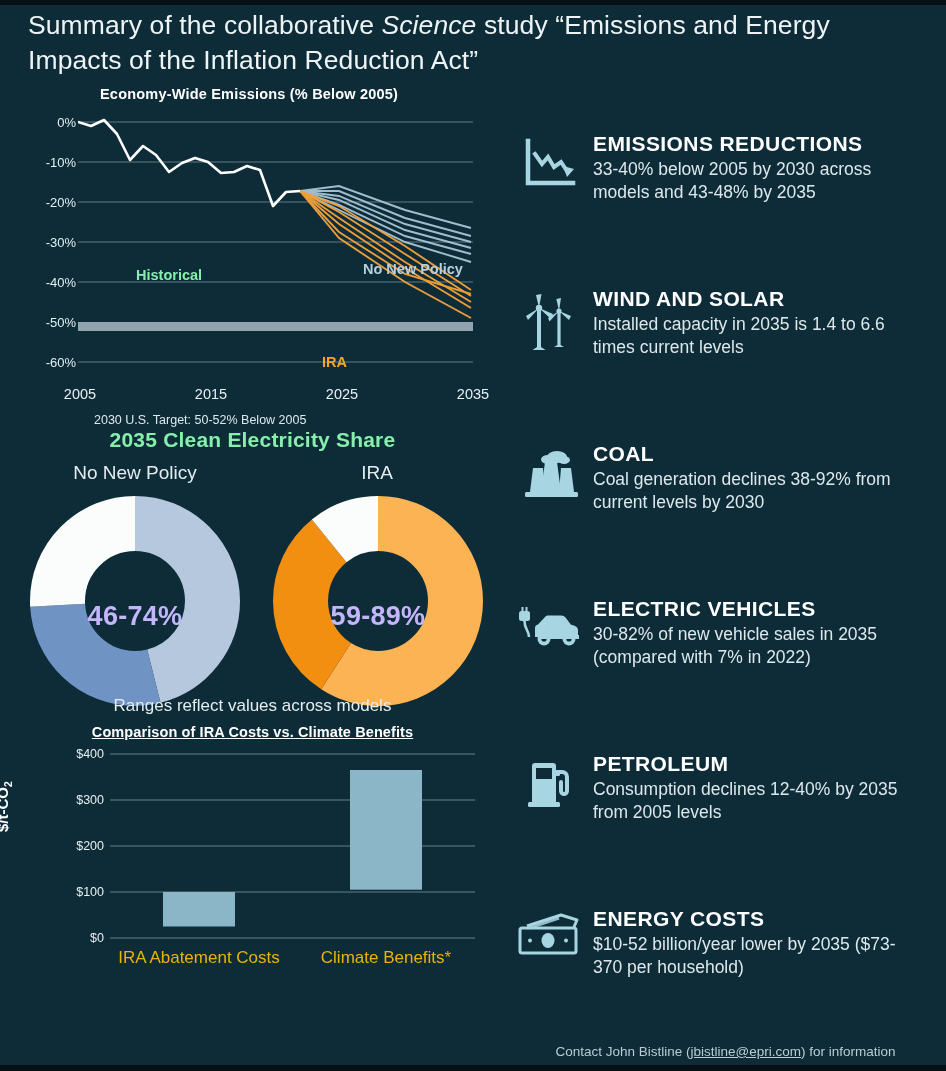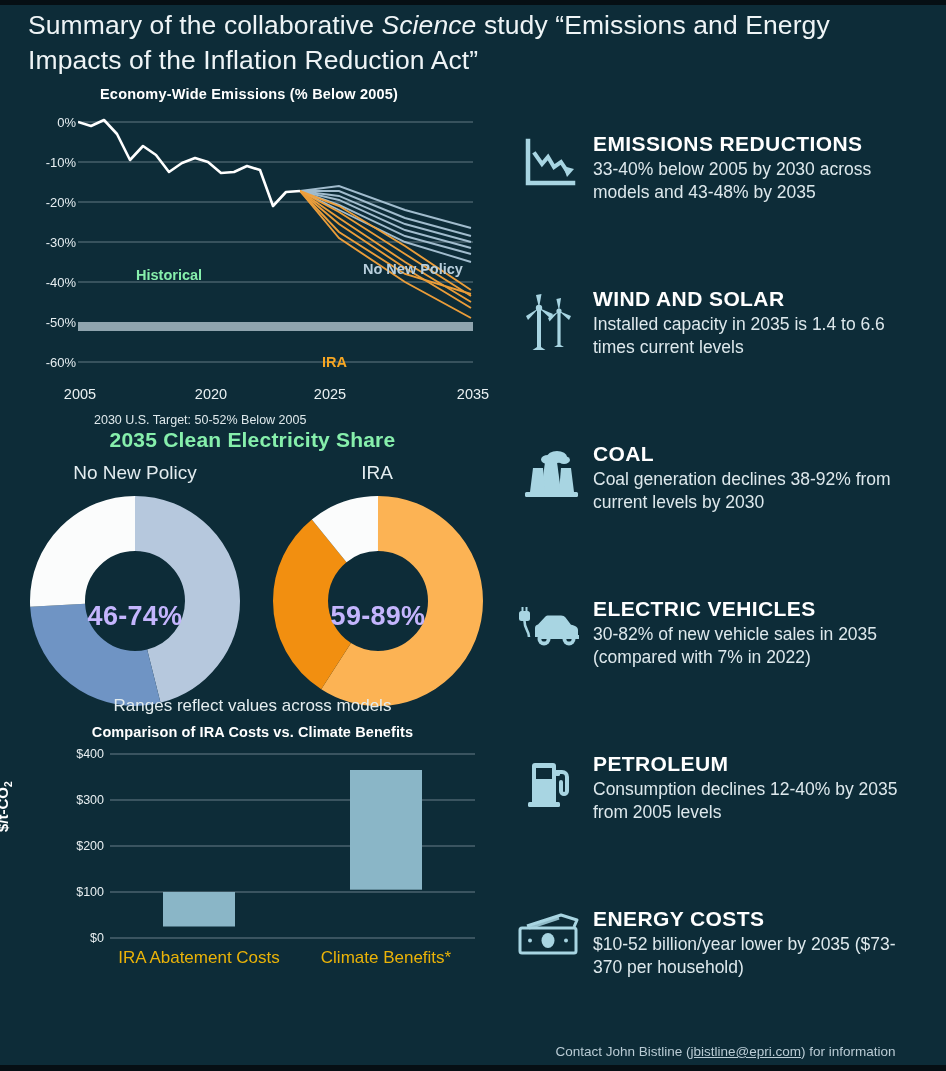--- a/index.html
+++ b/index.html
@@ -80,21 +80,21 @@
   .donut-center-text.r { left: 268px; }
   .donut-foot {
     position: absolute; left: 0; right: 0; top: 268px; text-align: center;
     font-size: 17px; color: #e4edef;
   }
 
   
   .bar-sec { position: relative; width: 505px; height: 320px; margin-top: -4px; }
   .bar-title {
     position: absolute; left: 0; right: 0; top: 0; text-align: center;
-    font-size: 14.5px; font-weight: bold; color: #ffffff; letter-spacing: .1px;
+    font-size: 14.5px; font-weight: bold; color: #ffffff; letter-spacing: .1px; text-decoration: underline;
   }
   .bar-plot { position: absolute; left: 110px; top: 28px; width: 365px; height: 190px; }
   .bar-ylabels { position: absolute; left: 42px; top: 28px; width: 62px; height: 190px; }
   .bar-ylabels span {
     position: absolute; right: 0; font-size: 12.5px; color: #e8eff1;
     transform: translateY(-50%); white-space: nowrap;
   }
   .bar-axis-title {
     position: absolute; left: -6px; top: 108px;
     transform: rotate(-90deg); transform-origin: left top;
@@ -196,22 +196,22 @@
         </svg>
       </div>
 
       <div class="lc-anno anno-hist">Historical</div>
       <div class="lc-anno anno-nnp">No New Policy</div>
       <div class="lc-anno anno-ira">IRA</div>
       <div class="lc-anno anno-target">2030 U.S. Target: 50-52% Below 2005</div>
 
       <div class="lc-xlabels">
         <span style="left:32px">2005</span>
-        <span style="left:163px">2020</span>
-        <span style="left:282px">2025</span>
+        <span style="left:163px">2015</span>
+        <span style="left:294px">2025</span>
         <span style="left:425px">2035</span>
       </div>
     </div>
 
     <div class="donut-sec">
       <div class="donut-title">2035 Clean Electricity Share</div>
 
       <div class="donut-label l">No New Policy</div>
       <div class="donut-label r">IRA</div>
 

